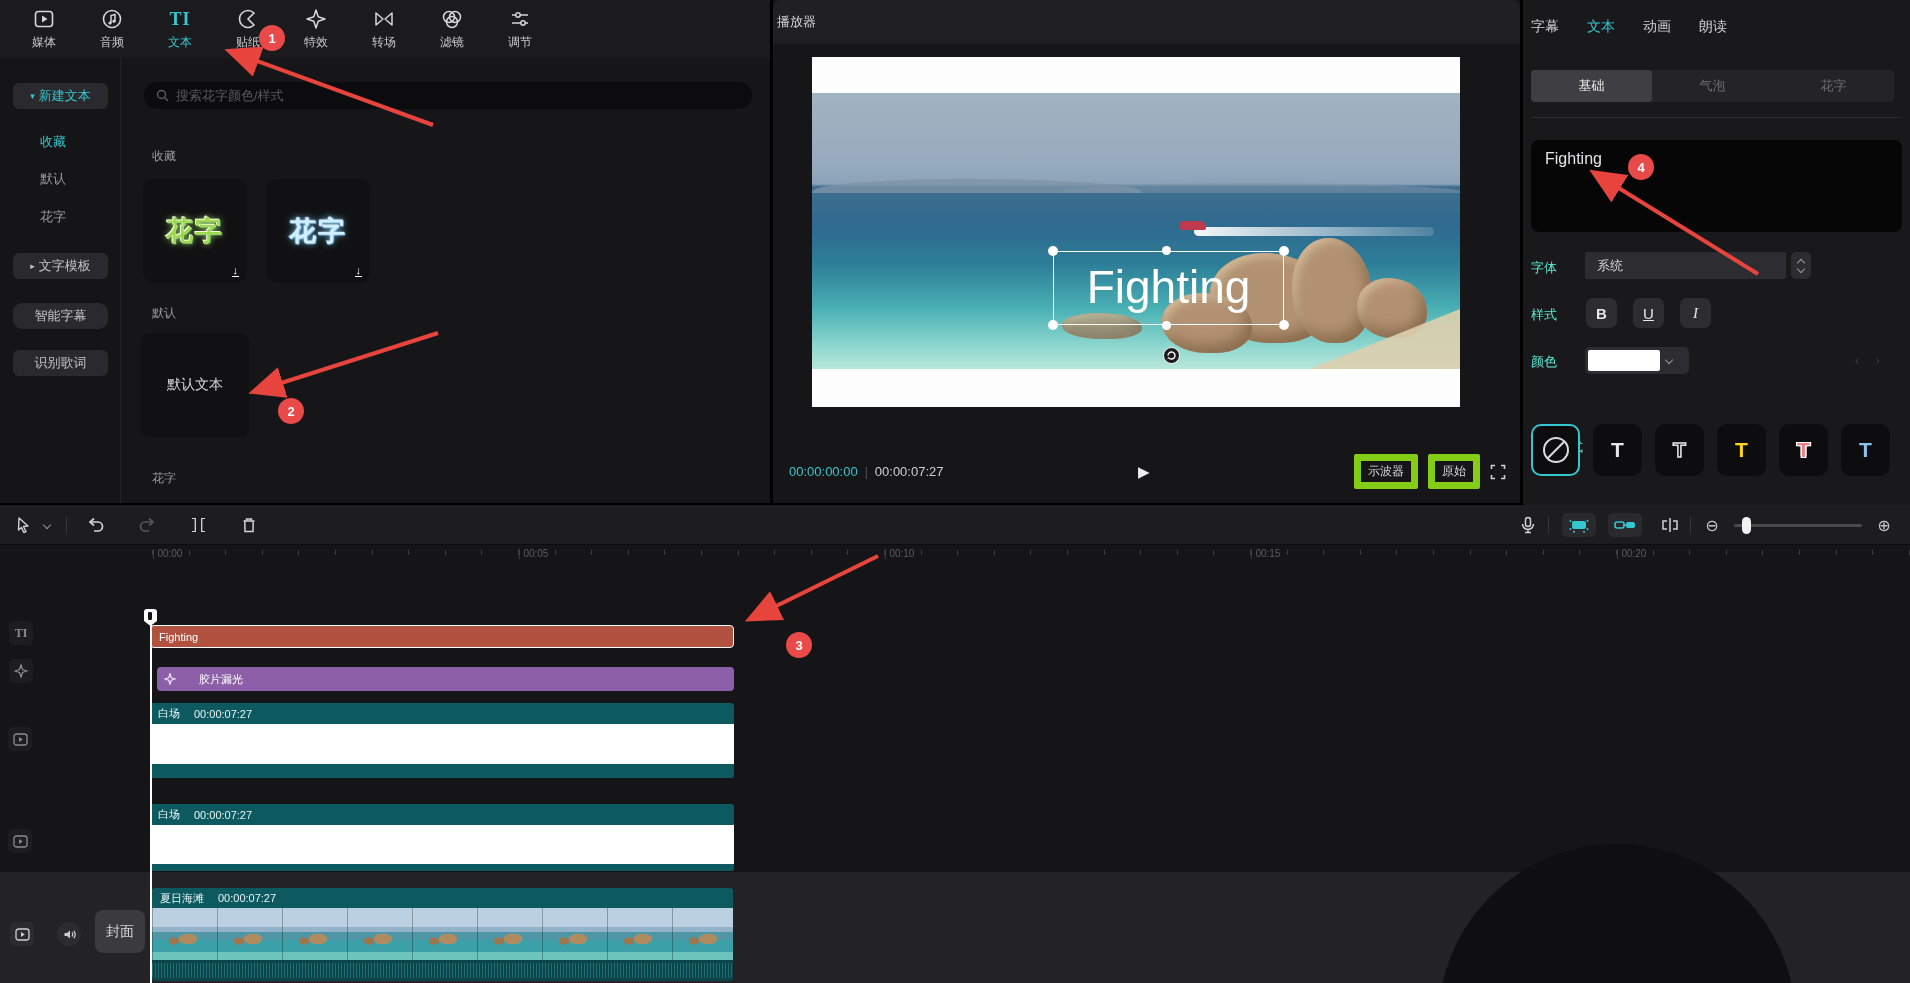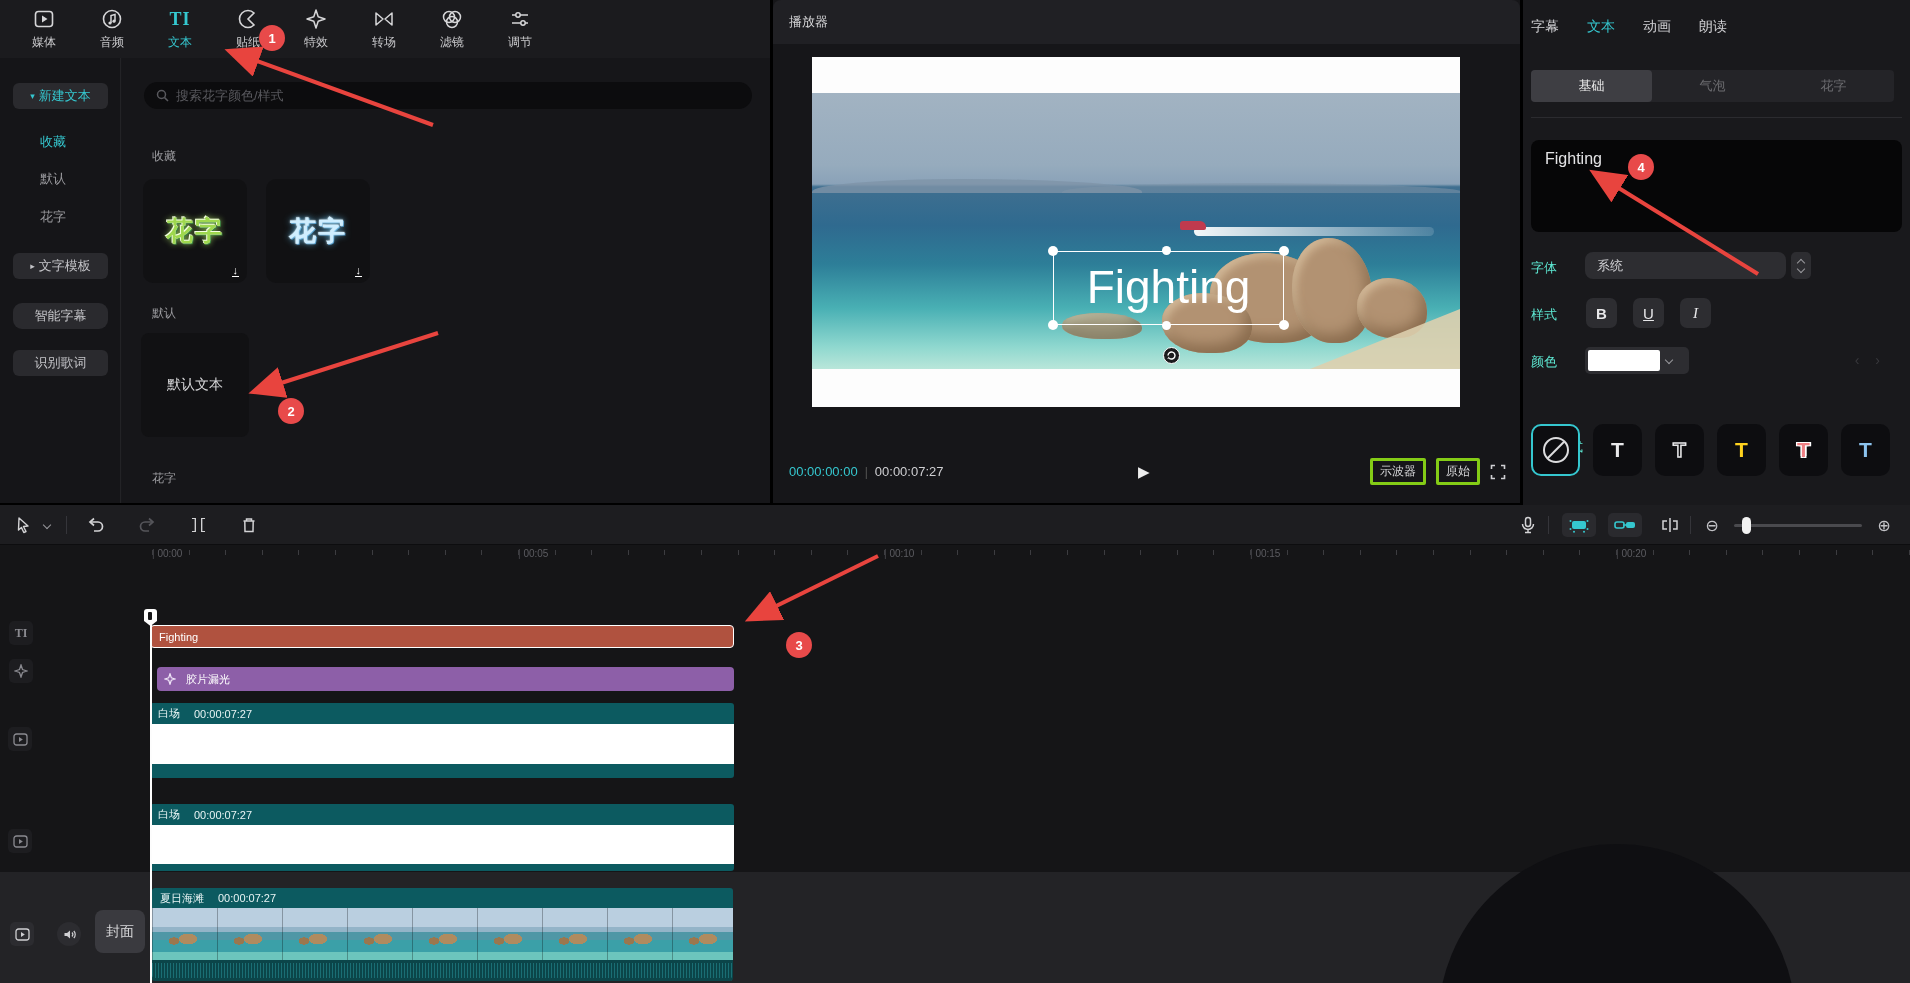--- a/index.html
+++ b/index.html
@@ -35,52 +35,52 @@
   .search input::placeholder { color:#59595e; }
   .sec-label { position:absolute; font-size:12px; color:#9c9ca0; }
   .thumb { position:absolute; width:104px; height:104px; background:#111113; border-radius:10px; cursor:pointer; display:flex; align-items:center; justify-content:center; }
   .hz { font-size:27px; font-weight:bold; letter-spacing:2px; }
   .hz.green { color:#9fd84e; text-shadow:0 0 1px #fff,-1px -1px 0 #f4ffe0,1px 1px 0 #2e7d32,0 0 6px #baf36b; }
   .hz.ice   { color:#cfeeff; text-shadow:0 0 2px #fff,0 0 7px #66ccff,1px 1px 0 #2f7fb8; }
   .dl { position:absolute; right:8px; bottom:6px; color:#fff; font-size:11px; line-height:10px; border-bottom:1.5px solid #fff; padding:0 1px 1px; }
   .default-tile { position:absolute; left:19px; top:275px; width:108px; height:104px; background:#111113; border-radius:8px; display:flex; align-items:center; justify-content:center; font-size:14px; color:#d8d8da; cursor:pointer; }
 
   
-  .p-header { left:0; top:0; width:747px; height:44px; background:#202024; border-radius:8px 8px 0 0; display:flex; align-items:center; padding-left:16px; font-size:13px; color:#d6d6d8; }
+  .p-header { left:0; top:0; width:747px; height:44px; background:#202024; border-radius:8px 8px 0 0; display:flex; align-items:center; padding-left:4px; font-size:13px; color:#d6d6d8; }
   .canvas { left:39px; top:57px; width:648px; height:350px; background:#fdfdfd; }
   .photo { position:absolute; left:0; top:36px; width:648px; height:276px; overflow:hidden;
     background:linear-gradient(180deg,#a2b3c2 0%,#96abbd 26%,#8aa2b8 33%,#3f6f90 34%,#2f6a8f 48%,#2d7e98 62%,#49b0b4 78%,#8fd8cf 92%,#b9e6da 100%); }
   .mountains { position:absolute; left:0; top:86px; width:330px; height:14px; background:#7e93a8; border-radius:50% 60% 40% 50%/100% 100% 0 0; opacity:.8; }
   .rock { position:absolute; background:#b29272; border-radius:45% 55% 40% 50%; box-shadow:inset -6px -8px 14px #8a6c4e, inset 4px 4px 8px #d6bd9c; }
   .wake { position:absolute; height:9px; background:linear-gradient(90deg,rgba(255,255,255,.95),rgba(255,255,255,.15)); border-radius:5px; }
   .boat { position:absolute; width:26px; height:9px; background:#c03a4e; border-radius:3px 6px 2px 2px; }
   .sand { position:absolute; right:0; bottom:0; width:150px; height:60px; background:#ddcfae; clip-path:polygon(100% 0,100% 100%,0 100%); opacity:.9; }
   .sel-box { position:absolute; left:241px; top:194px; width:231px; height:74px; border:1.6px solid #fff; }
   .overlay-text { position:absolute; width:100%; text-align:center; top:2px; font-size:46px; color:#fff; line-height:66px; }
   .handle { position:absolute; width:10px; height:10px; background:#fff; border-radius:50%; }
   .rotate-btn { position:absolute; left:351px; top:290px; width:17px; height:17px; background:#1c1c1e; border:1.6px solid #fff; border-radius:50%; display:flex; align-items:center; justify-content:center; }
   .p-controls { left:0; top:440px; width:747px; height:63px; display:flex; align-items:center; padding:0 16px; }
   .tc-cur { color:#35c7cf; font-size:13px; }
   .tc-sep { color:#555; margin:0 7px; font-size:12px; }
   .tc-dur { color:#cfcfd2; font-size:13px; }
   .play-btn { position:absolute; left:365px; font-size:15px; color:#eee; cursor:pointer; }
   .p-right { position:absolute; right:14px; display:flex; align-items:center; gap:10px; }
-  .mini-btn { border:3px solid #84cc16; border-radius:2px; font-size:12px; color:#d8d8da; padding:2px 7px; cursor:pointer; }
+  .mini-btn { border:7px solid #84cc16; border-radius:2px; font-size:12px; color:#d8d8da; padding:2px 7px; cursor:pointer; }
 
   
   .r-tabs { position:absolute; left:8px; top:18px; display:flex; gap:28px; font-size:14px; color:#cfcfd2; }
   .r-tab { cursor:pointer; }
   .r-tab.active { color:#35c7cf; }
   .subtabs { position:absolute; left:8px; top:70px; width:363px; height:32px; background:#242428; border-radius:4px; display:flex; }
   .subtab { flex:1; display:flex; align-items:center; justify-content:center; font-size:13px; color:#6c6c70; cursor:pointer; }
   .subtab.active { background:#3e3e43; color:#eee; border-radius:4px; }
   .r-divider { position:absolute; left:8px; top:117px; width:371px; height:1px; background:#2b2b2f; }
   .text-area { position:absolute; left:8px; top:140px; width:371px; height:92px; background:#060607; border-radius:8px; padding:10px 14px; font-size:16px; color:#e4e4e6; }
   .r-label { position:absolute; left:8px; font-size:13px; color:#5eead4; }
-  .font-select { position:absolute; left:62px; top:252px; width:201px; height:27px; background:#2d2d31; border-radius:8px; display:flex; align-items:center; padding-left:12px; font-size:13px; color:#d0d0d4; cursor:pointer; }
+  .font-select { position:absolute; left:62px; top:252px; width:201px; height:27px; background:#2d2d31; border-radius:2px; display:flex; align-items:center; padding-left:12px; font-size:13px; color:#d0d0d4; cursor:pointer; }
   .stepper { position:absolute; left:268px; top:252px; width:20px; height:27px; background:#2d2d31; border-radius:5px; display:flex; flex-direction:column; align-items:center; justify-content:center; gap:2px; cursor:pointer; }
   .chev { width:6px; height:6px; border-right:1.6px solid #98989c; border-bottom:1.6px solid #98989c; }
   .chev.up { transform:rotate(-135deg); margin-bottom:-1px; }
   .chev.dn { transform:rotate(45deg); margin-top:-1px; }
   .style-btn { position:absolute; top:298px; width:31px; height:30px; background:#2d2d31; border-radius:7px; display:flex; align-items:center; justify-content:center; font-size:15px; color:#e8e8ea; cursor:pointer; }
   .color-ctl { position:absolute; left:62px; top:347px; width:104px; height:27px; background:#2d2d31; border-radius:5px; display:flex; align-items:center; padding:0 6px 0 3px; gap:6px; cursor:pointer; }
   .swatch { width:72px; height:21px; background:#ffffff; border-radius:2px; }
   .pg-arrows { position:absolute; right:14px; top:352px; font-size:14px; color:#39393d; letter-spacing:16px; }
   .preset { position:absolute; top:424px; width:49px; height:52px; background:#0d0d10; border-radius:10px; display:flex; align-items:center; justify-content:center; font-weight:bold; font-size:21px; cursor:pointer; }
   .preset.sel { border:2px solid #35c7cf; }
@@ -108,21 +108,21 @@
   .tl-ruler::before { content:""; position:absolute; left:152px; right:0; top:5px; height:5px;
       background:repeating-linear-gradient(to right,#3c3c40 0 1px,transparent 1px 36.6px); }
   .tick-label { position:absolute; top:3px; font-size:10px; color:#5c5c61; }
   .tick-label::before { content:"| "; color:#4a4a4f; }
 
   .tl-body { position:absolute; left:0; top:62px; width:1910px; height:421px; }
   .main-band { position:absolute; left:0; top:305px; width:1910px; height:116px; background:#232326; }
   .gut { position:absolute; width:24px; height:24px; display:flex; align-items:center; justify-content:center; color:#6a6a70; background:#1d1d20; border-radius:5px; }
   .clip { position:absolute; border-radius:4px; overflow:hidden; }
   .clip-text { left:150px; top:58px; width:584px; height:23px; background:#b0523f; border:1.6px solid #fff; display:flex; align-items:center; padding-left:8px; font-size:11px; color:#fff; }
-  .clip-effect { left:157px; top:100px; width:577px; height:24px; background:#8d5fa8; display:flex; align-items:center; gap:10px; padding-left:7px; font-size:11px; color:#fff; }
+  .clip-effect { left:157px; top:100px; width:577px; height:24px; background:#8d5fa8; display:flex; align-items:center; gap:23px; padding-left:7px; font-size:11px; color:#fff; }
   .vclip-header { position:absolute; left:150px; width:584px; height:21px; background:#0c5a60; display:flex; align-items:center; gap:14px; padding-left:8px; font-size:11px; color:#e8f4f4; border-radius:3px 3px 0 0; }
   .vclip-body { position:absolute; left:150px; width:584px; background:#ffffff; }
   .vclip-footer { position:absolute; left:150px; width:584px; background:#0c5a60; border-radius:0 0 3px 3px; }
   .main-header { position:absolute; left:152px; top:321px; width:581px; height:20px; background:#0c5a60; display:flex; align-items:center; gap:14px; padding-left:8px; font-size:11px; color:#e8f4f4; border-radius:3px 3px 0 0; }
   .film { position:absolute; left:152px; top:341px; width:581px; height:52px;
     background:
       repeating-linear-gradient(to right, rgba(0,0,0,.28) 0 1px, transparent 1px 65px),
       radial-gradient(ellipse 15px 9px at 36px 31px, #b08b5f 0 60%, rgba(0,0,0,0) 61%),
       radial-gradient(ellipse 9px 6px at 22px 33px, #9a774e 0 60%, rgba(0,0,0,0) 61%),
       linear-gradient(180deg,#bacfe0 0 36%,#93b4c8 36% 46%,#4f97a6 46% 62%,#3ba0a8 62% 84%,#6cc5bd 84% 100%);

